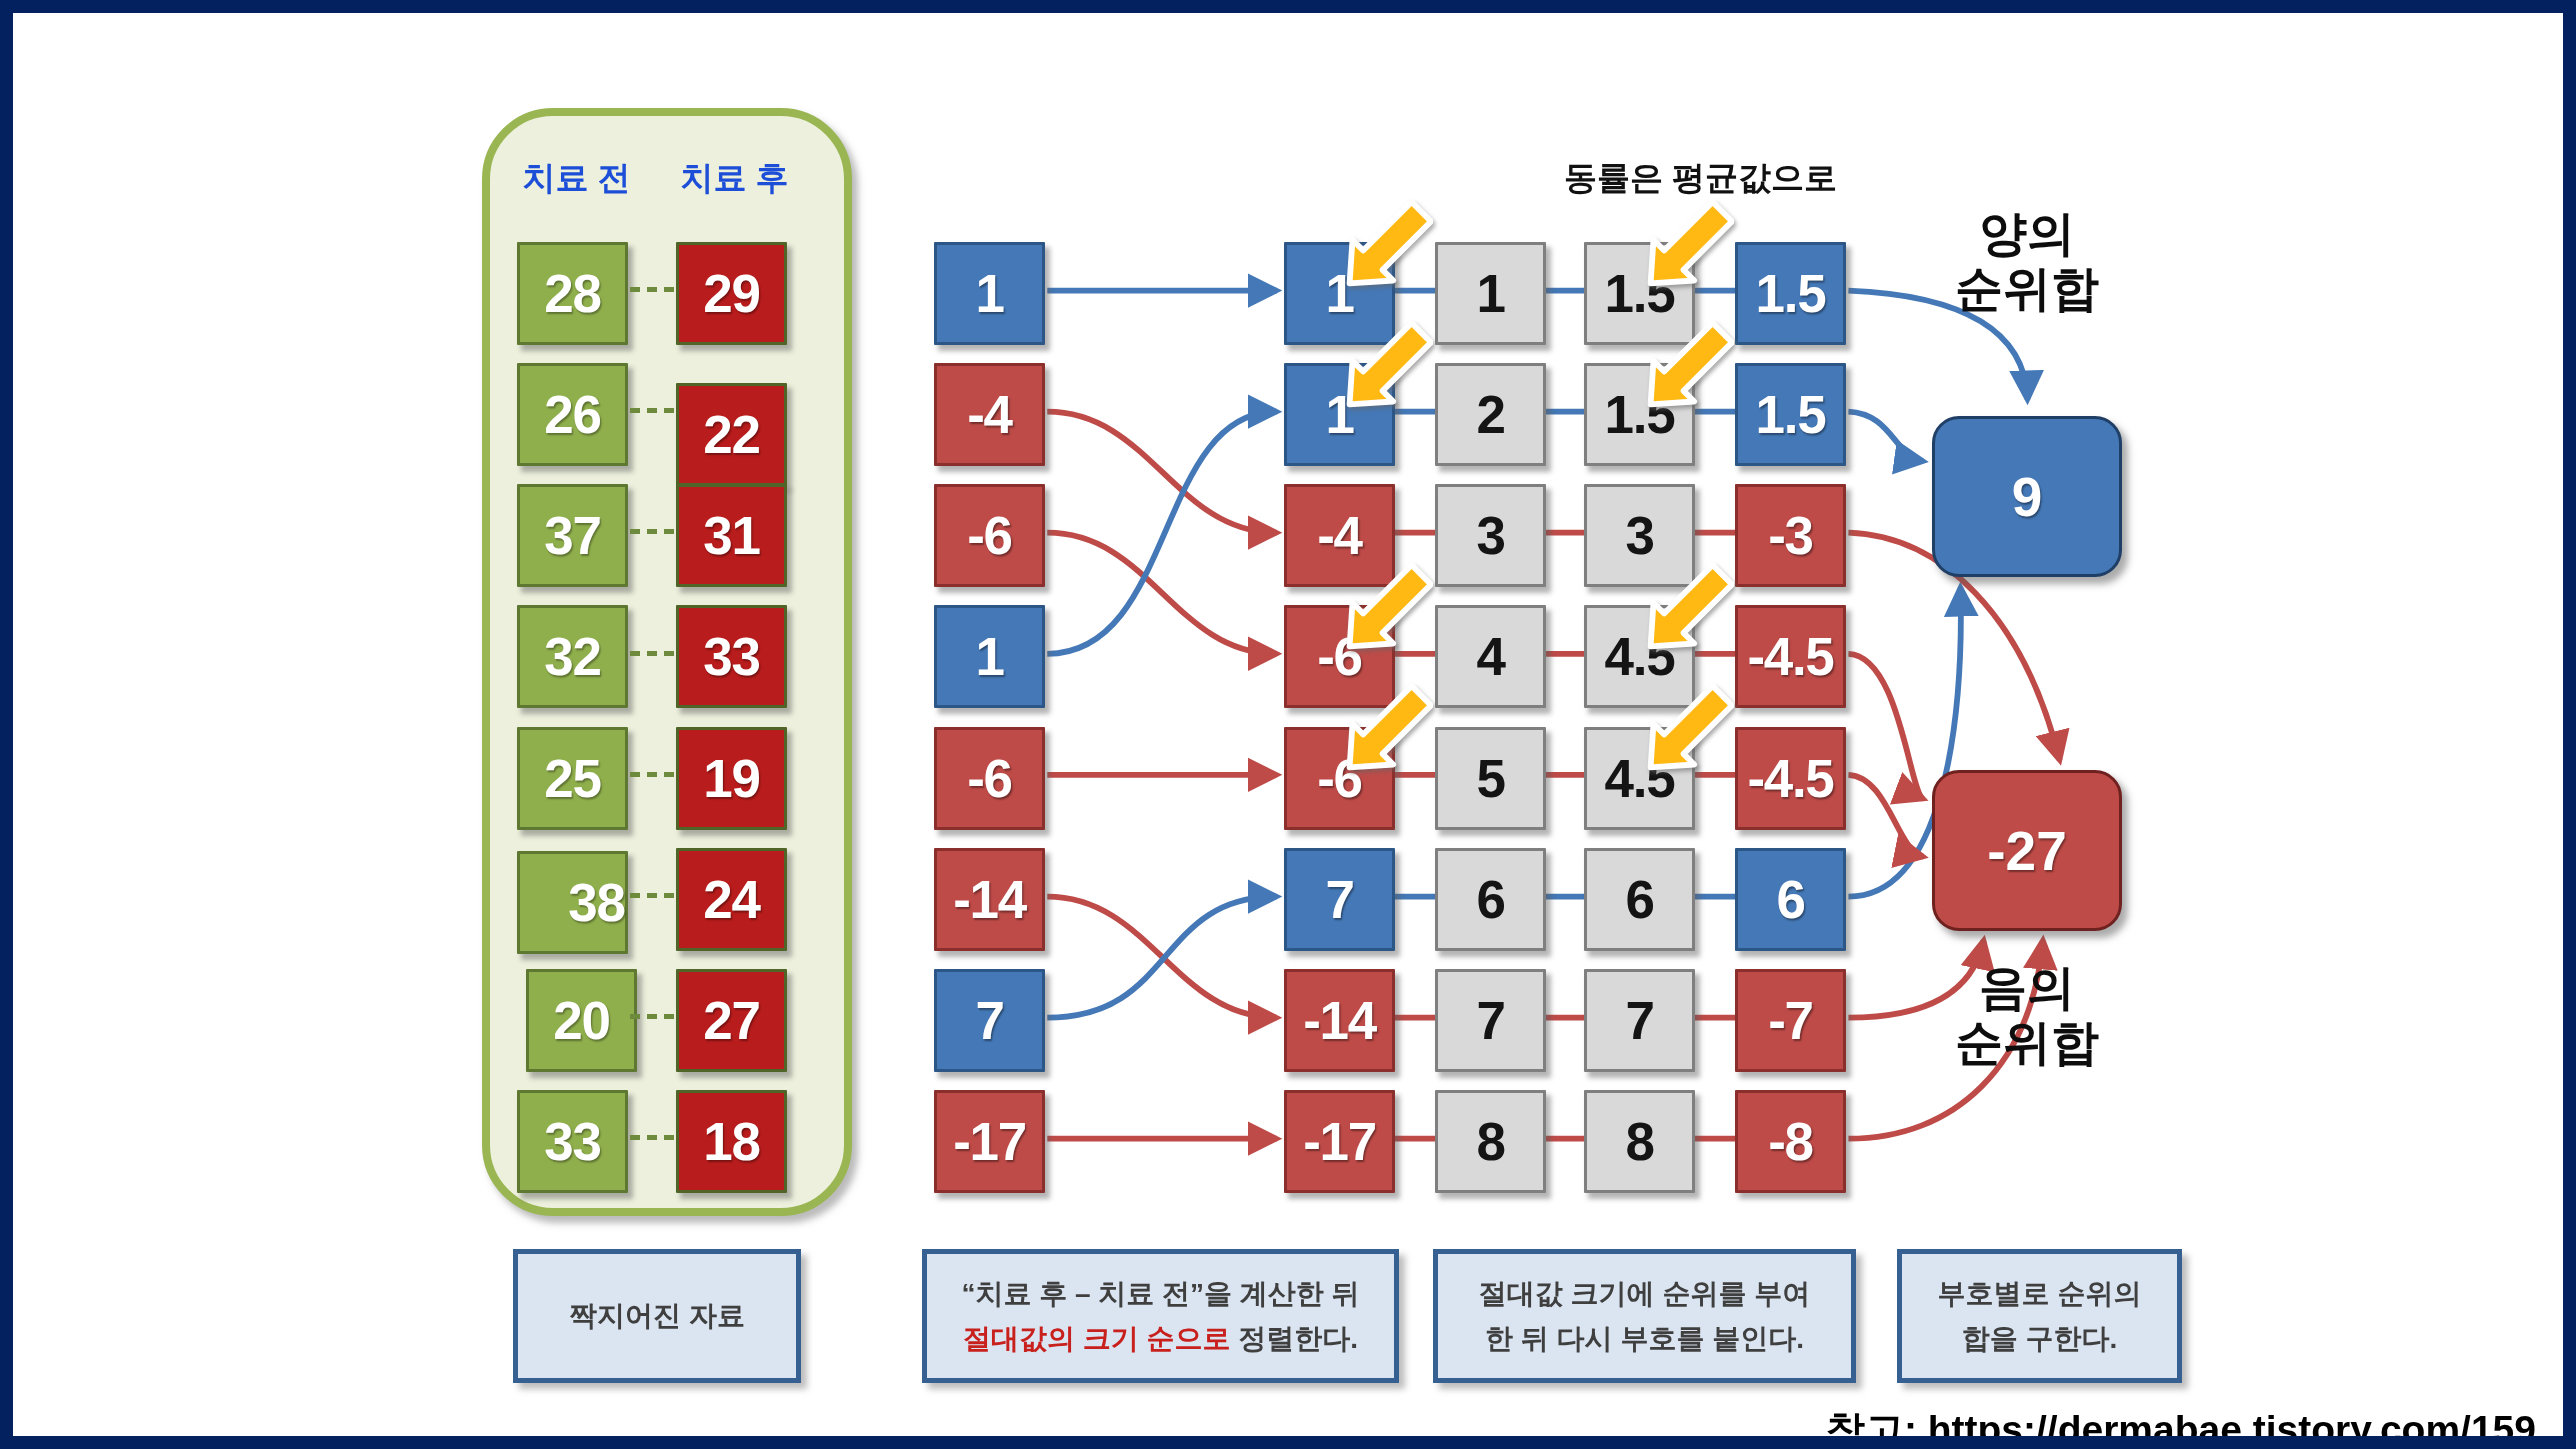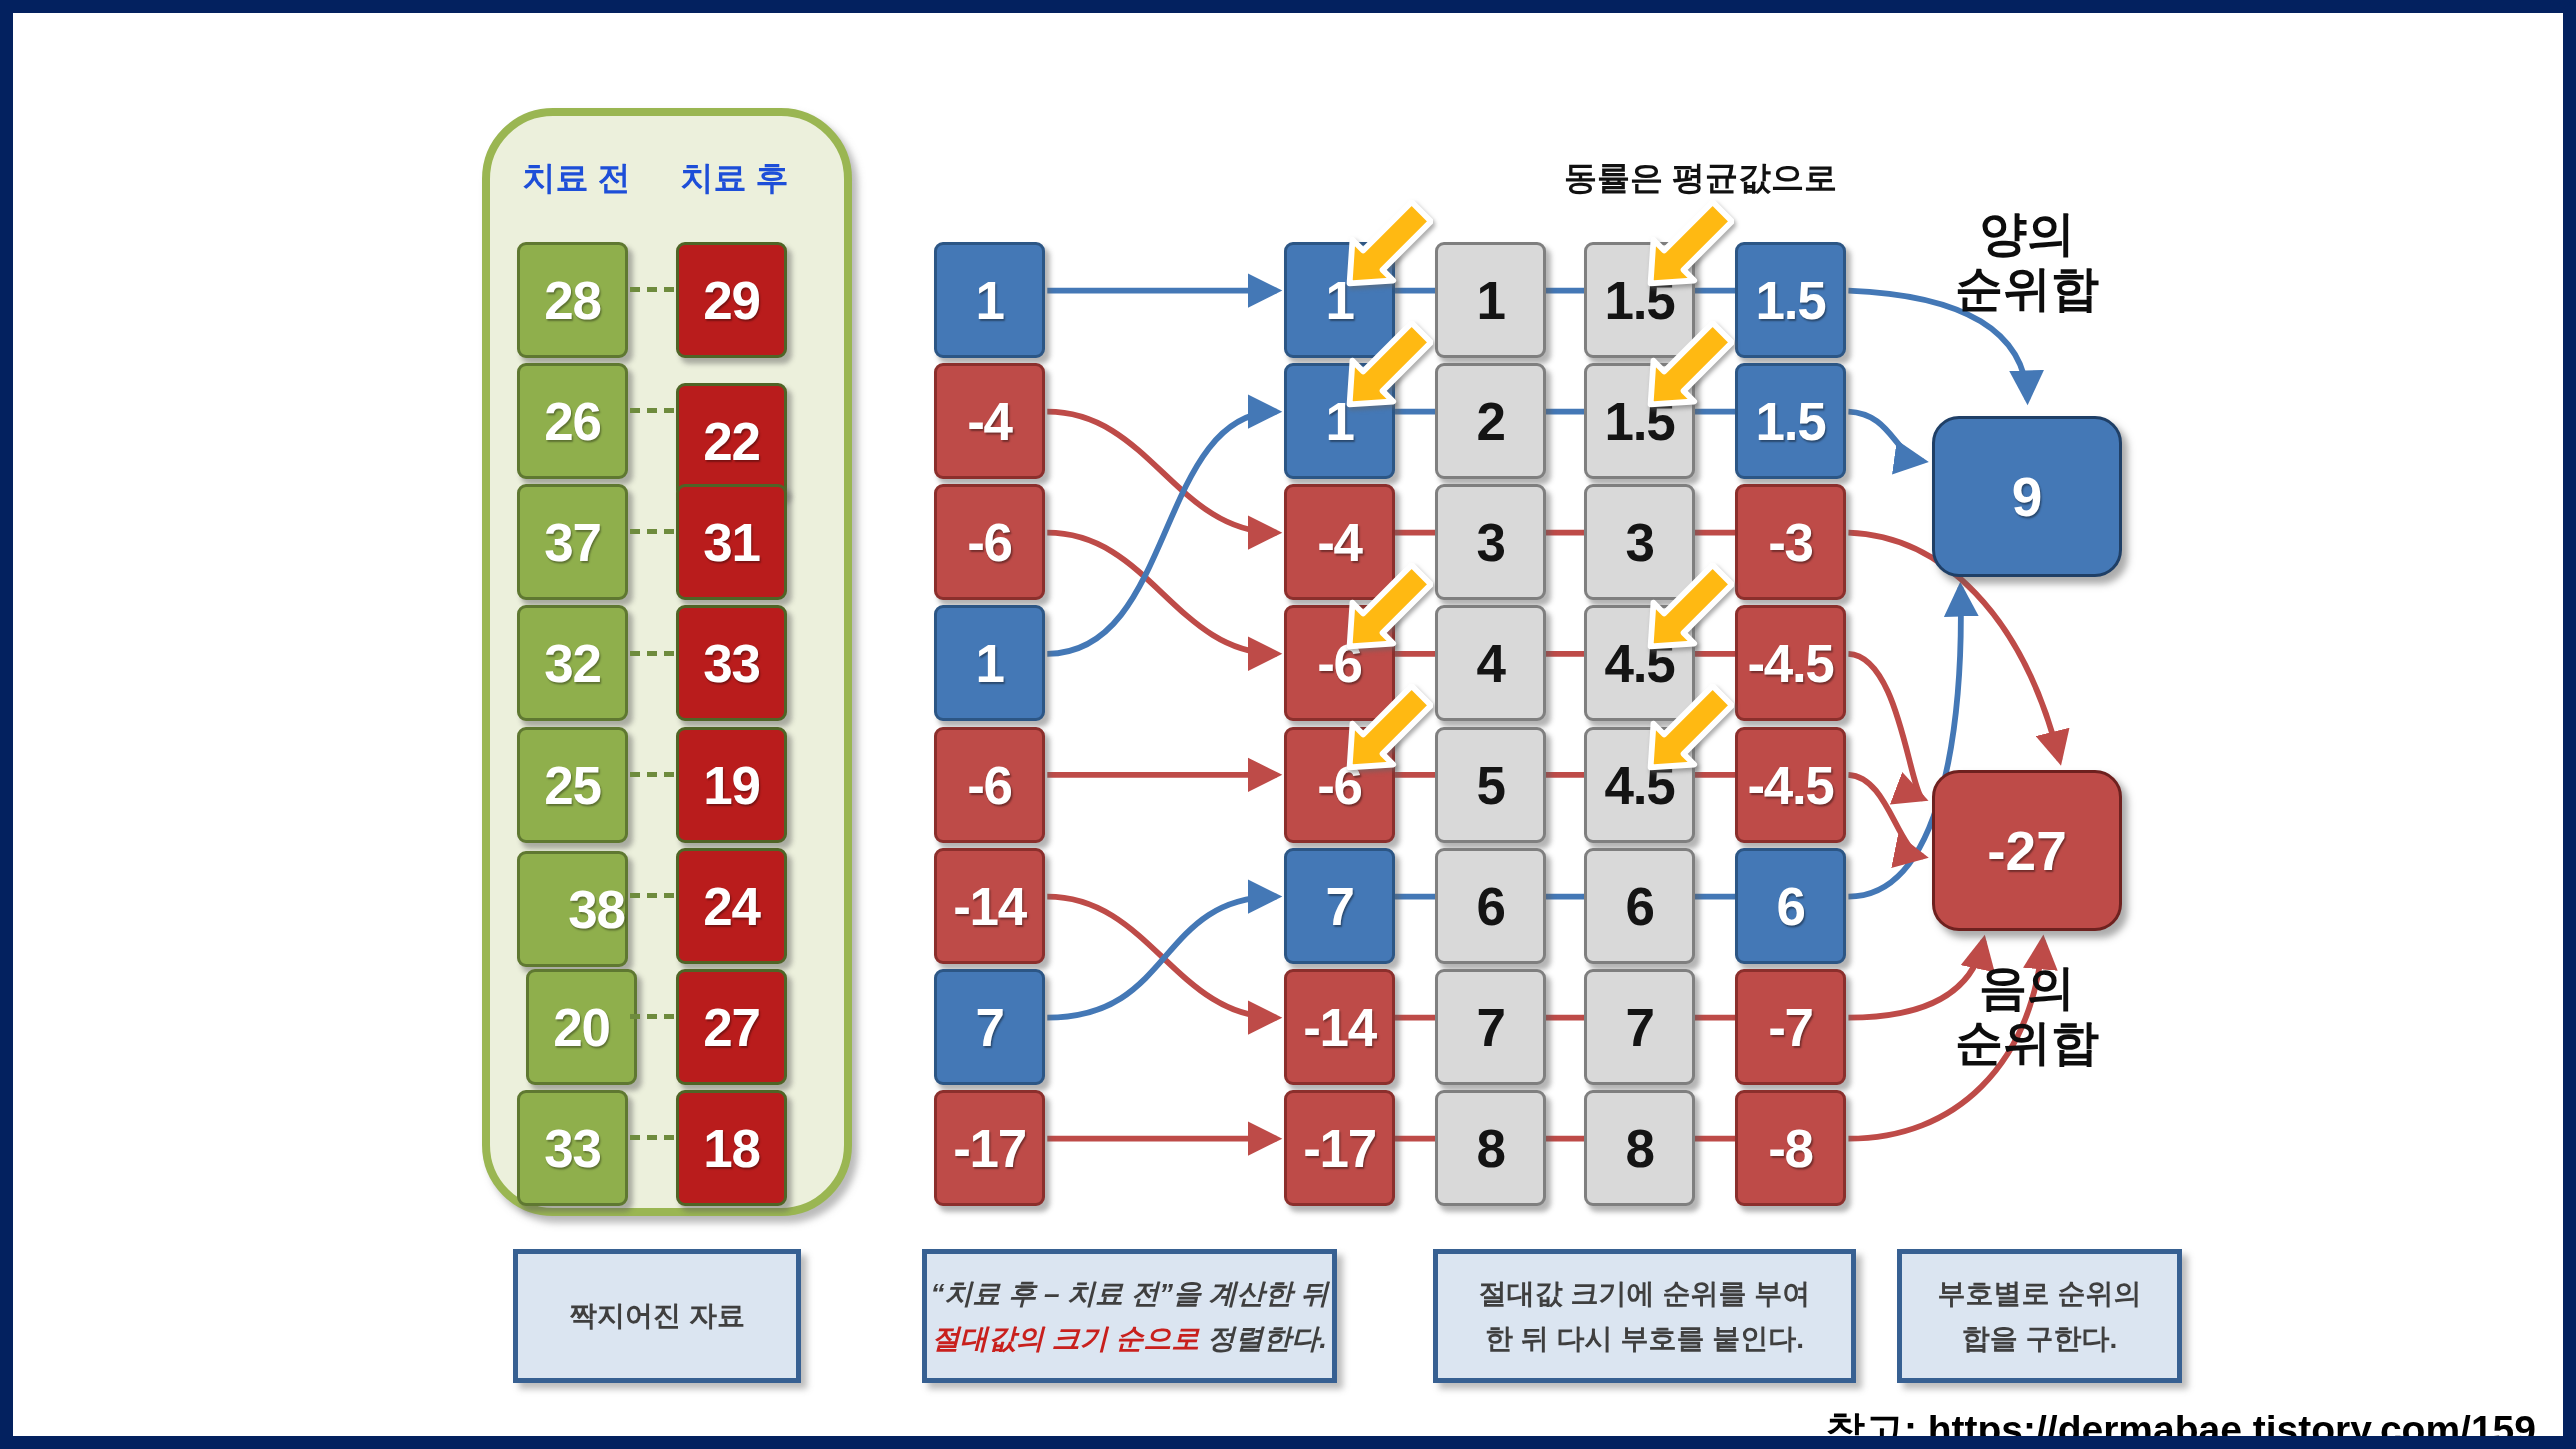--- a/index.html
+++ b/index.html
@@ -6,24 +6,24 @@
   #frame{
     position:relative;width:2576px;height:1449px;box-sizing:border-box;
     border:13px solid #03215F;background:#ffffff;overflow:hidden;
     font-family:"Liberation Sans","DejaVu Sans",sans-serif;
   }
   .abs{position:absolute;}
   
   #wires{position:absolute;left:0;top:0;z-index:1;}
   
   .cell{
-    position:absolute;width:111px;height:116px;z-index:2;box-sizing:border-box;
+    position:absolute;width:111px;height:103px;z-index:2;box-sizing:border-box;
     display:flex;align-items:center;justify-content:center;
     font-weight:bold;font-size:53px;letter-spacing:-1.3px;white-space:nowrap;
-    border-radius:9px;box-shadow:4.5px 5.2px 5.8px rgba(90,90,90,.45);
+    border-radius:1px;box-shadow:4.5px 5.2px 5.8px rgba(90,90,90,.45);
   }
   .blue{background:#4478B6;border:3.2px solid #2C5685;color:#fff;text-shadow:1.3px 1.9px 1.9px rgba(0,0,0,.4);}
   .red{background:#BE4B48;border:3.2px solid #8B2F2C;color:#fff;text-shadow:1.3px 1.9px 1.9px rgba(0,0,0,.4);}
   .gray{background:#D9D9D9;border:3.9px solid #7F7F7F;color:#141414;}
   .glight{background:#8FAF4C;border:3.9px solid #5F7831;color:#fff;text-shadow:1.3px 1.9px 1.9px rgba(0,0,0,.35);}
   .gdark{background:#b91c1c;border:3.9px solid #4F6426;color:#fff;text-shadow:1.3px 1.9px 1.9px rgba(0,0,0,.35);}
   
   #pairPanel{
     left:469px;top:95px;width:370px;height:1108px;z-index:1;box-sizing:border-box;
     background:#ECF0DC;border:8.4px solid #9AB652;border-radius:71px;
@@ -216,21 +216,21 @@
   <div class="sumlabel" style="left:1903px;top:193px;">양의
 순위합</div>
   <div class="sum blue" style="left:1919px;top:403px;background:#4478B6;">9</div>
   <div class="sum red" style="left:1919px;top:757px;background:#BE4B48;">-27</div>
   <div class="sumlabel" style="left:1903px;top:947px;">음의
 순위합</div>
 
   <div class="caption" style="left:500px;width:288px;">
     <span>짝지어진 자료</span>
   </div>
-  <div class="caption" style="left:909px;width:415px;font-style:italic;">
+  <div class="caption" style="left:909px;width:477px;">
     <span>“치료 후 – 치료 전”을 계산한 뒤</span>
     <span><span class="redtxt">절대값의 크기 순으로</span><span> 정렬한다.</span></span>
   </div>
   <div class="caption" style="left:1420px;width:423px;">
     <span>절대값 크기에 순위를 부여</span>
     <span>한 뒤 다시 부호를 붙인다.</span>
   </div>
   <div class="caption" style="left:1884px;width:285px;">
     <span>부호별로 순위의</span>
     <span>합을 구한다.</span>

